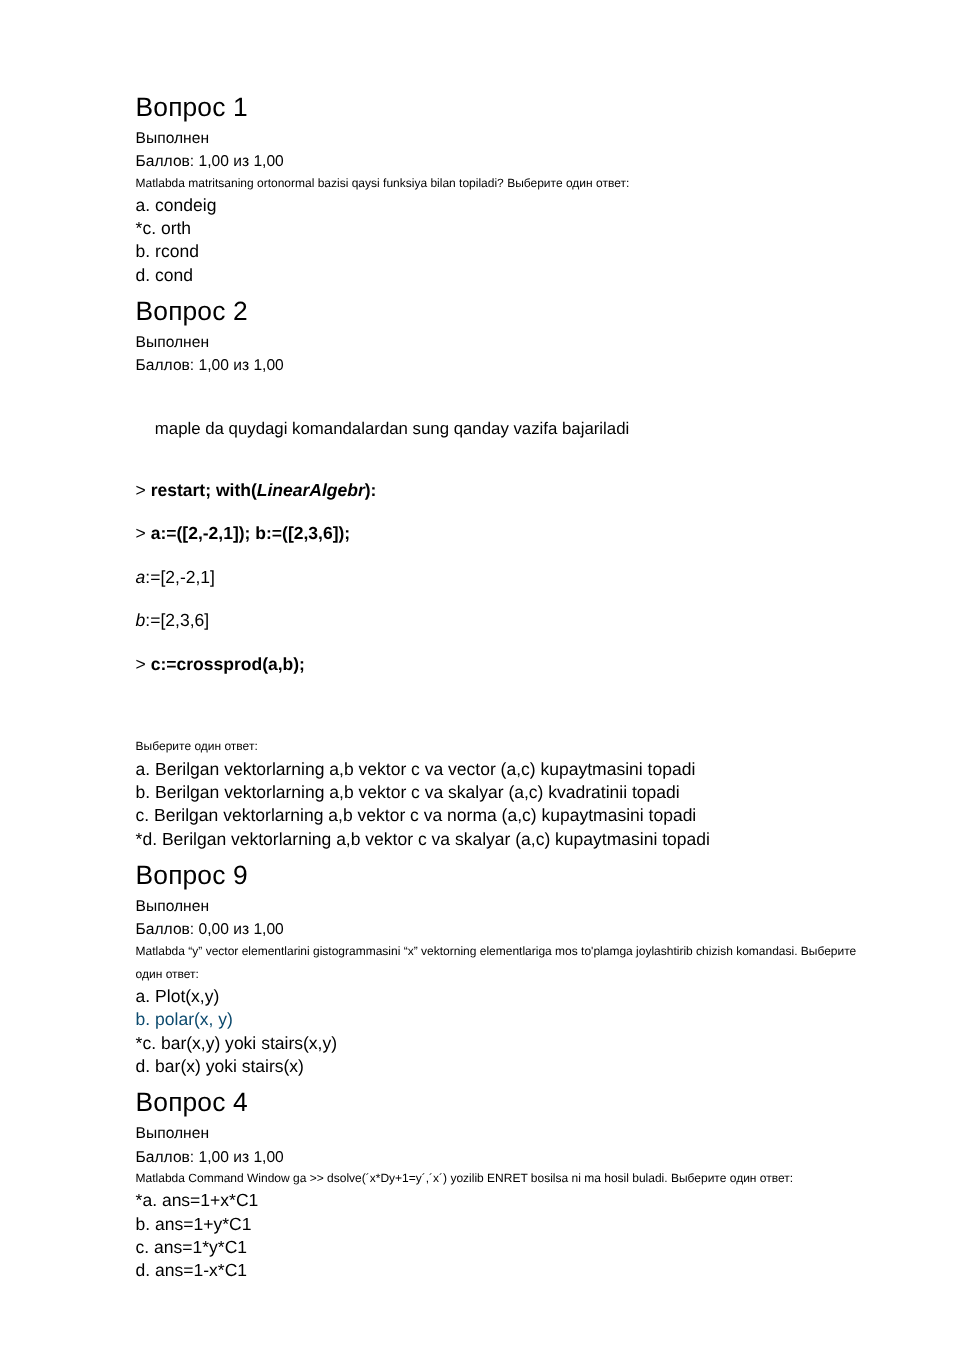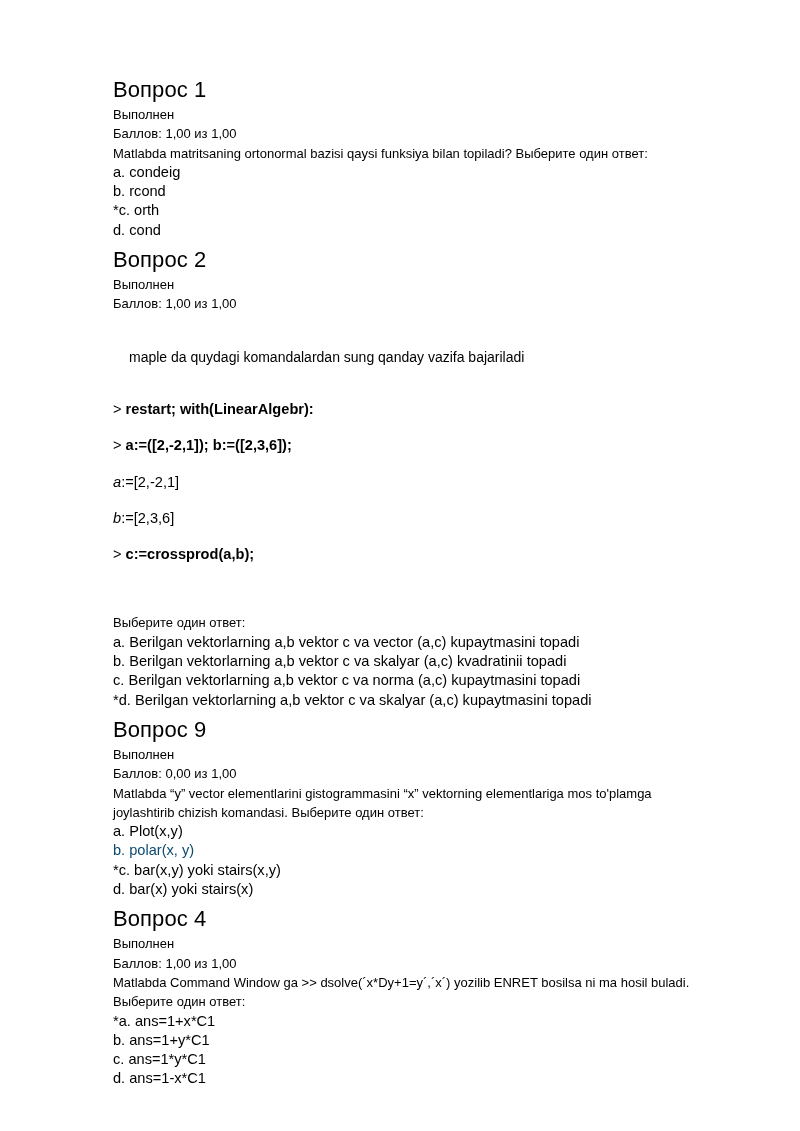--- a/index.html
+++ b/index.html
@@ -38,21 +38,21 @@
     margin: 0 0 1px 0;
     letter-spacing: 0.1px;
   }
   .q-status,
   .q-grade {
     font-size: 13px;
     line-height: 19.3px;
     margin: 0;
   }
   .q-text {
-    font-size: 13px;
+    font-size: 10px;
     line-height: 19.3px;
     margin: 0;
   }
   .opt-list {
     list-style: none;
     margin: 0;
     padding: 0;
   }
   .opt {
     font-size: 14.6px;
@@ -67,20 +67,21 @@
     font-size: 14.6px;
     line-height: 19.3px;
     font-weight: bold;
     margin: 0;
     white-space: pre;
   }
   .code-line .prompt {
     font-weight: normal;
   }
   .code-line .ital {
+    font-style: italic;
     font-weight: bold;
   }
   .result-line {
     font-size: 14.6px;
     line-height: 19.3px;
     margin: 0;
     white-space: pre;
   }
   .result-line .var {
     font-style: italic;
@@ -101,22 +102,22 @@
 <div class="page">
   <div class="content">
 
     <section class="q-block">
       <h2 class="q-heading">Вопрос 1</h2>
       <p class="q-status">Выполнен</p>
       <p class="q-grade">Баллов: 1,00 из 1,00</p>
       <p class="q-text">Matlabda matritsaning ortonormal bazisi qaysi funksiya bilan topiladi? Выберите один ответ:</p>
       <ul class="opt-list">
         <li class="opt">a. condeig</li>
+        <li class="opt">*c. orth</li>
         <li class="opt">b. rcond</li>
-        <li class="opt">*c. orth</li>
         <li class="opt">d. cond</li>
       </ul>
     </section>
 
     <div class="gap-q"></div>
 
     <section class="q-block">
       <h2 class="q-heading">Вопрос 2</h2>
       <p class="q-status">Выполнен</p>
       <p class="q-grade">Баллов: 1,00 из 1,00</p>

